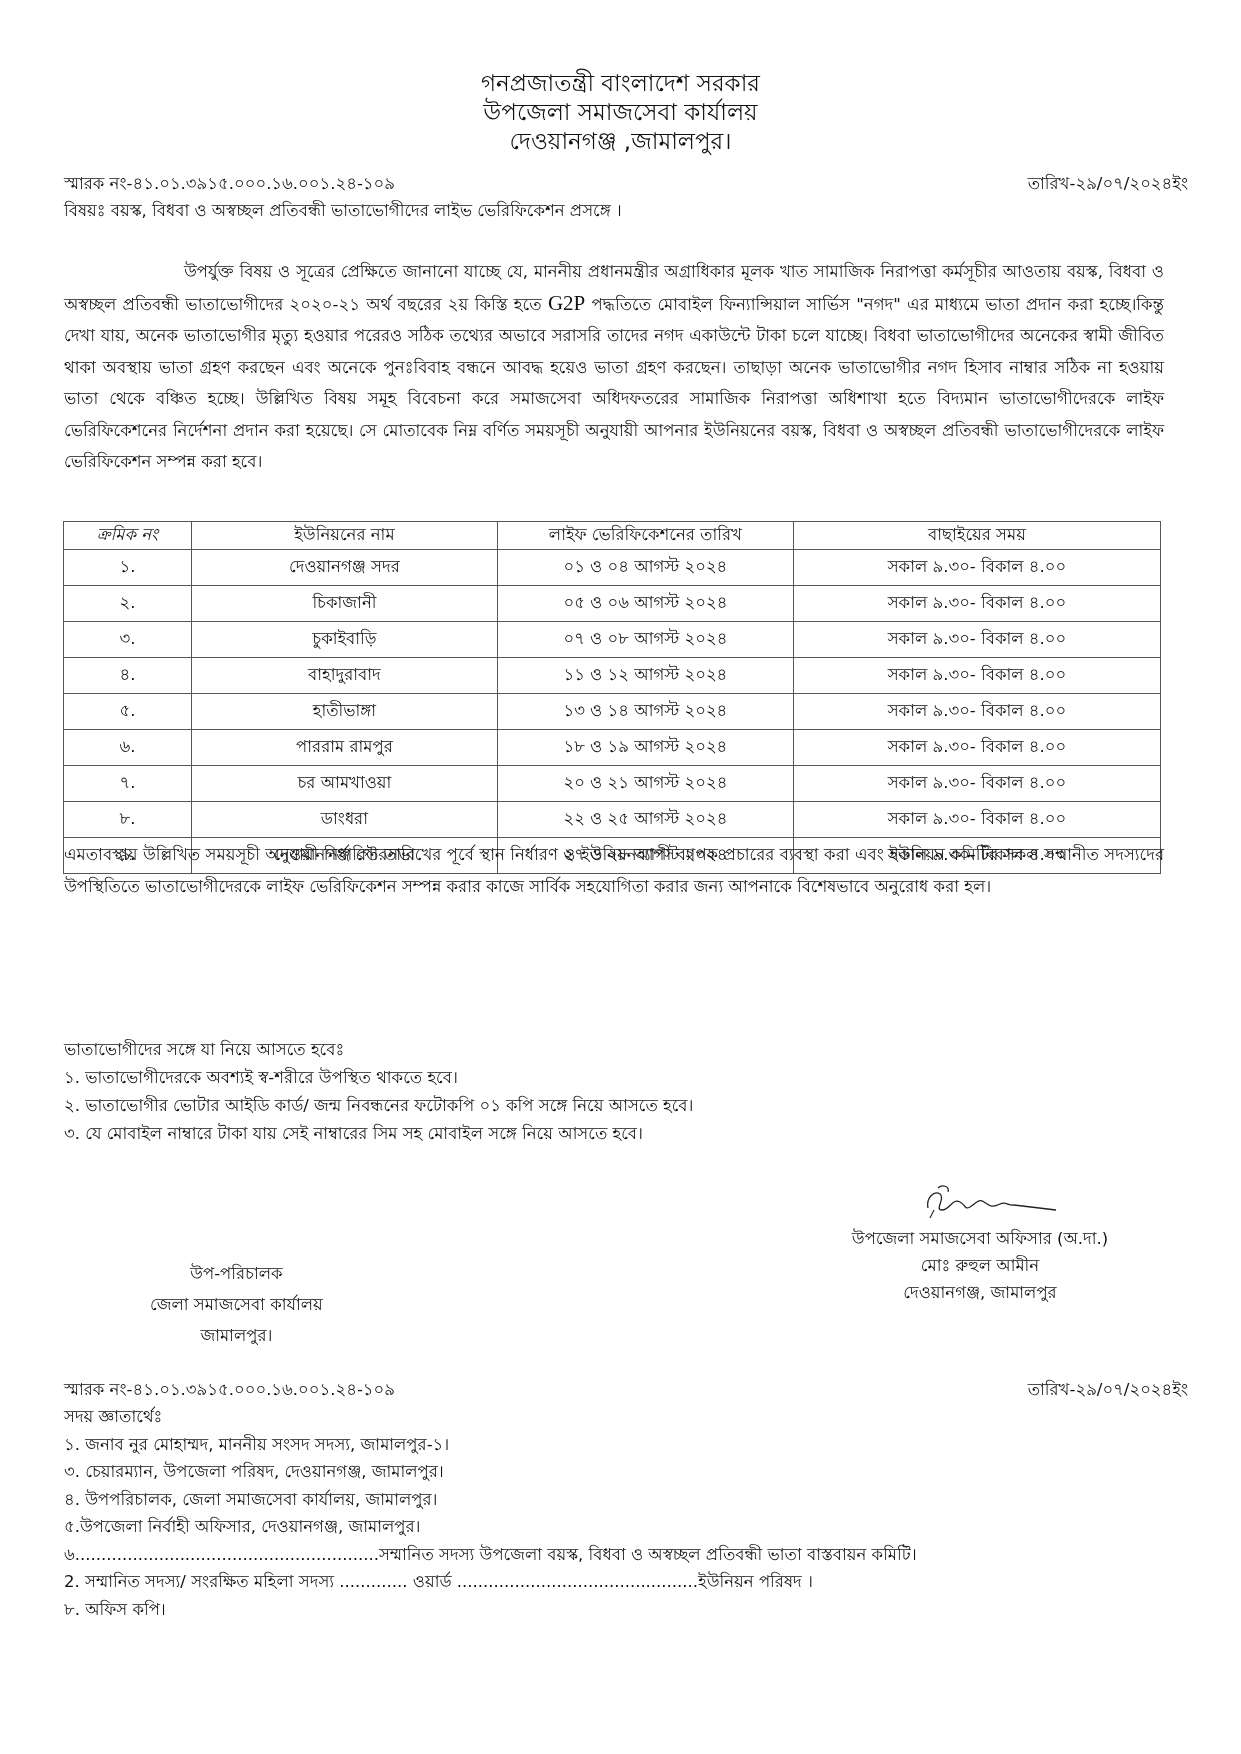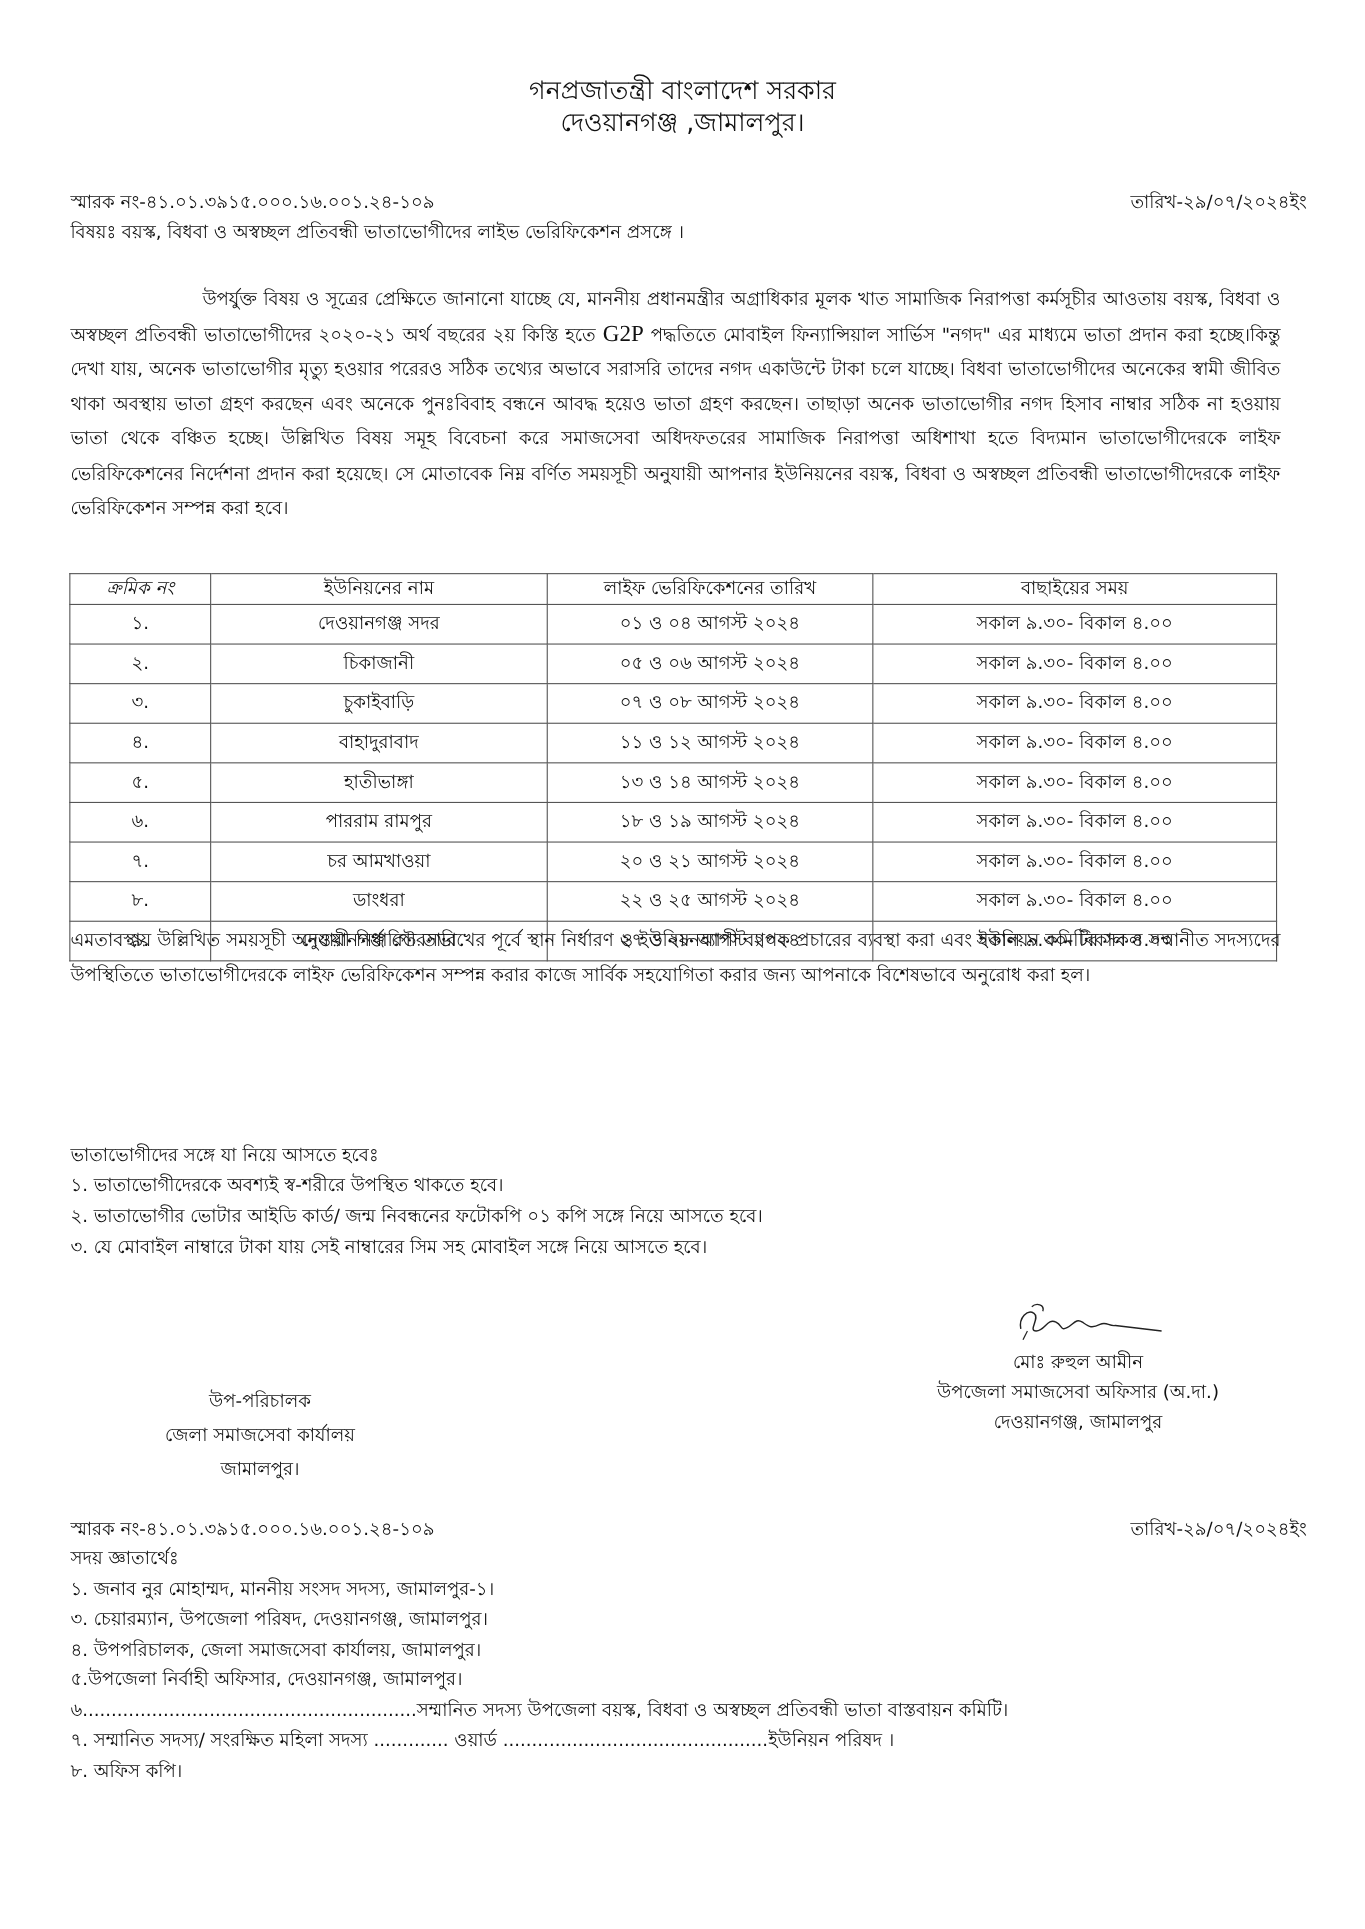--- a/index.html
+++ b/index.html
@@ -33,20 +33,21 @@
     .underline { }
     .sig-block { left: 760px; width: 440px; text-align: center; line-height: 27px; font-size: 16.5px; }
     .addr-block { left: 150px; line-height: 31px; font-size: 16.5px; text-align: center; }
     .cc-line { left: 64px; line-height: 27.5px; font-size: 16.5px; white-space: nowrap; }
   </style>
 </head>
 <body>
 
 <div class="abs center-block hdr-line" style="top:69px;">
   <div>গনপ্রজাতন্ত্রী বাংলাদেশ সরকার</div>
+  <div>উপজেলা সমাজসেবা কার্যালয়</div>
   <div>দেওয়ানগঞ্জ ,জামালপুর।</div>
 </div>
 
 <div class="abs row-line" style="top:172px;">
   <span>স্মারক নং-৪১.০১.৩৯১৫.০০০.১৬.০০১.২৪-১০৯</span>
   <span class="right">তারিখ-২৯/০৭/২০২৪ইং</span>
 </div>
 <div class="abs row-line" style="top:199px;">বিষয়ঃ বয়স্ক, বিধবা ও অস্বচ্ছল প্রতিবন্ধী ভাতাভোগীদের লাইভ ভেরিফিকেশন প্রসঙ্গে ।</div>
 
 <div class="abs para" style="top:256px;">
@@ -130,37 +131,37 @@
 </div>
 
 <div class="abs" style="left:920px; top:1180px; width:140px; height:40px;">
   <svg width="140" height="40" viewBox="0 0 140 40">
     <path d="M8 28 C 6 18, 14 10, 20 14 C 26 18, 14 30, 22 30 C 30 30, 32 18, 40 22 C 46 25, 44 30, 50 27 C 56 24, 58 18, 64 22 C 70 26, 72 28, 80 24 C 86 21, 88 26, 94 25 L 136 30" stroke="#222" stroke-width="1.3" fill="none"></path>
     <path d="M18 8 C 22 4, 30 6, 28 12" stroke="#222" stroke-width="1.2" fill="none"></path>
     <path d="M14 30 L 10 38" stroke="#222" stroke-width="1.1" fill="none"></path>
   </svg>
 </div>
 <div class="abs sig-block" style="top:1225px;">
+  <div>উপজেলা সমাজসেবা অফিসার (অ.দা.)</div>
   <div>মোঃ রুহুল আমীন</div>
-  <div>উপজেলা সমাজসেবা অফিসার (অ.দা.)</div>
   <div>দেওয়ানগঞ্জ, জামালপুর</div>
 </div>
 
 <div class="abs addr-block" style="top:1258px;">
   <div>উপ-পরিচালক</div>
   <div>জেলা সমাজসেবা কার্যালয়</div>
   <div>জামালপুর।</div>
 </div>
 
 <div class="abs row-line" style="top:1378px;">
   <span>স্মারক নং-৪১.০১.৩৯১৫.০০০.১৬.০০১.২৪-১০৯</span>
   <span class="right">তারিখ-২৯/০৭/২০২৪ইং</span>
 </div>
 <div class="abs cc-line" style="top:1403px;">
   <div>সদয় জ্ঞাতার্থেঃ</div>
   <div>১. জনাব নুর মোহাম্মদ, মাননীয় সংসদ সদস্য, জামালপুর-১।</div>
   <div>৩. চেয়ারম্যান, উপজেলা পরিষদ, দেওয়ানগঞ্জ, জামালপুর।</div>
   <div>৪. উপপরিচালক, জেলা সমাজসেবা কার্যালয়, জামালপুর।</div>
   <div>৫.উপজেলা নির্বাহী অফিসার, দেওয়ানগঞ্জ, জামালপুর।</div>
   <div>৬..........................................................সম্মানিত সদস্য উপজেলা বয়স্ক, বিধবা ও অস্বচ্ছল প্রতিবন্ধী ভাতা বাস্তবায়ন কমিটি।</div>
-  <div>৭. সম্মানিত সদস্য/ সংরক্ষিত মহিলা সদস্য  ............. ওয়ার্ড ..............................................ইউনিয়ন পরিষদ ।</div>
+  <div>2. সম্মানিত সদস্য/ সংরক্ষিত মহিলা সদস্য  ............. ওয়ার্ড ..............................................ইউনিয়ন পরিষদ ।</div>
   <div>৮. অফিস কপি।</div>
 </div>
 
 </body></html>

